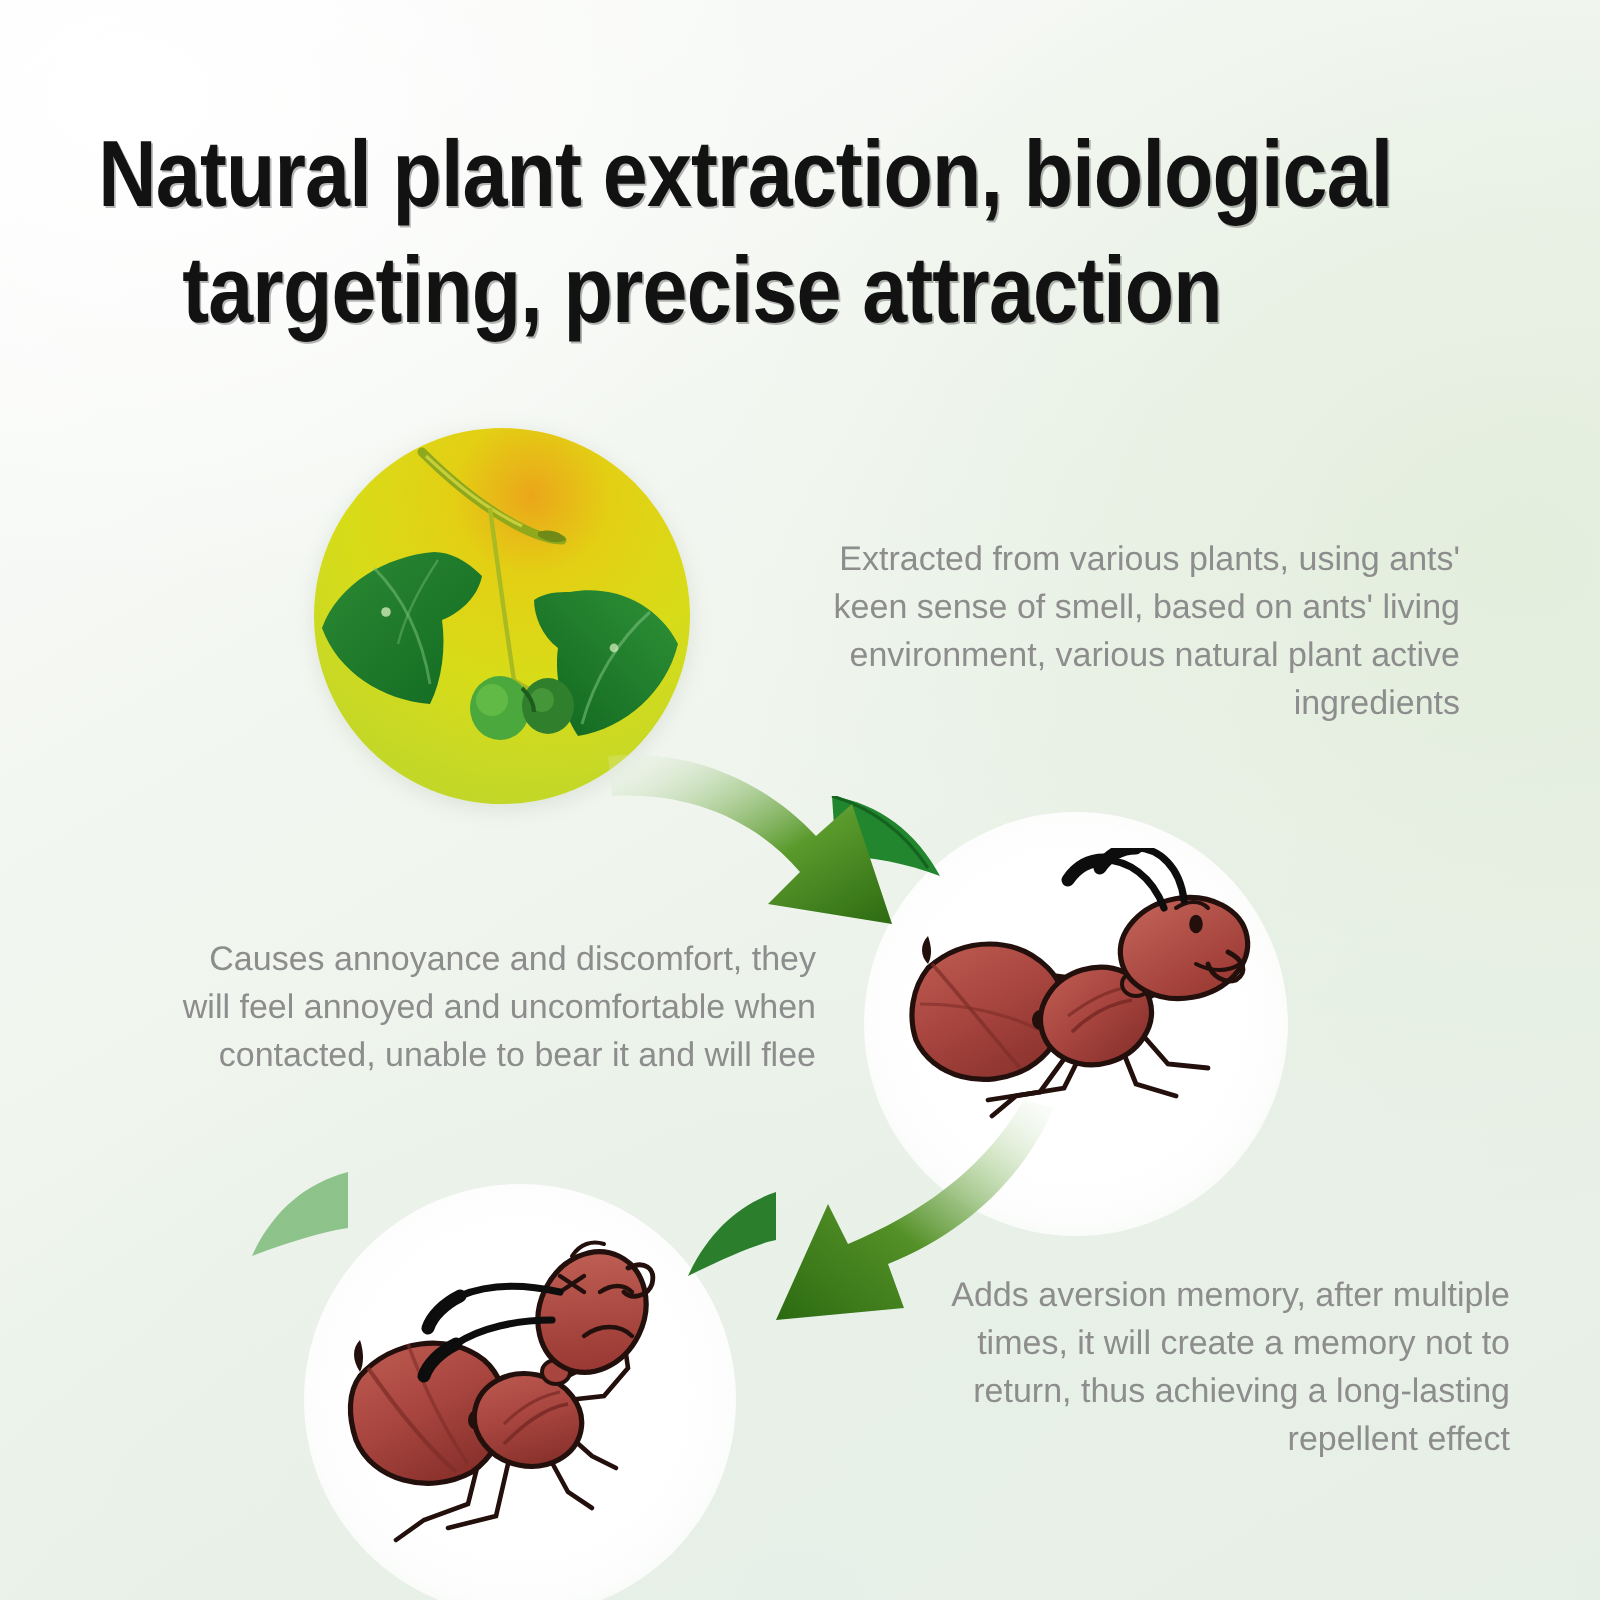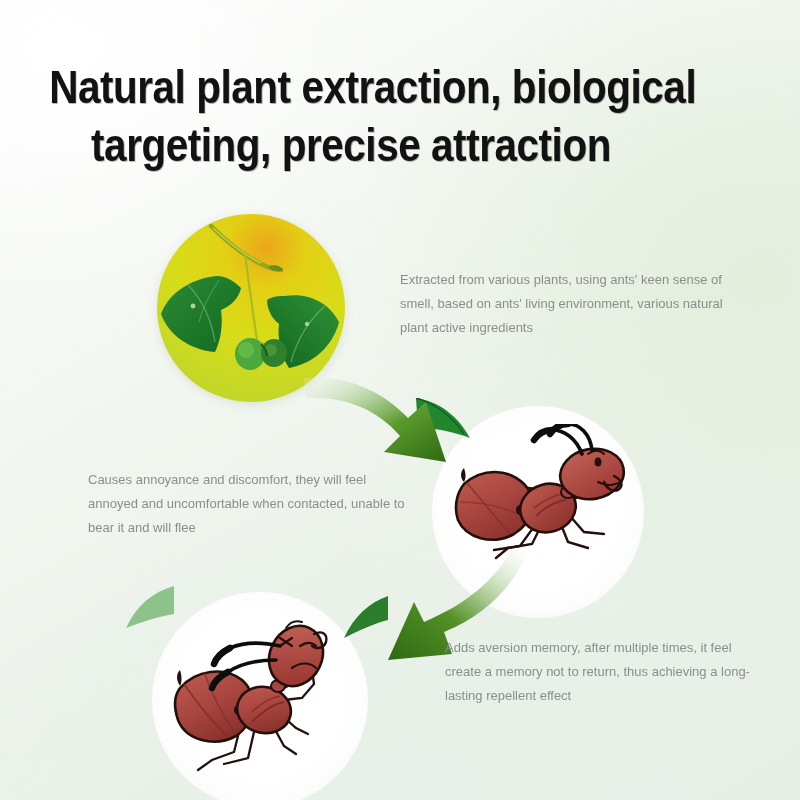--- a/index.html
+++ b/index.html
@@ -64,24 +64,25 @@
     overflow:hidden;
     z-index:4;
     box-shadow:0 2px 10px rgba(120,140,110,.18);
   }
   #plant-circle .photo { position:absolute; inset:0; }
 
   
   .para {
     position:absolute;
     color:#8d8d8d;
-    font-size:13px;
+    font-size:17px;
     line-height:24px;
     z-index:7;
     white-space:pre-line;
+    text-align:right;
   }
   #para-1 { left:400px; top:268px; width:330px; }
   #para-2 { left:88px;  top:456px; width:320px;margin-top:12px; }
   #para-3 { left:445px; top:636px; width:310px; }
 
   
   .arrow { position:absolute; z-index:5; }
   #arrow-1 { left:300px; top:352px; width:210px; height:125px; }
   #arrow-2 { left:316px; top:548px; width:215px; height:130px; }
 
@@ -321,15 +322,15 @@
 
       <path d="M112,34 C94,30 76,30 62,36" stroke="#0d0d0d" stroke-width="3.6" fill="none" stroke-linecap="round"></path>
       <path d="M62,36 C54,40 48,46 46,52" stroke="#0d0d0d" stroke-width="6.5" fill="none" stroke-linecap="round"></path>
       <path d="M108,48 C90,48 72,52 60,60" stroke="#0d0d0d" stroke-width="3.6" fill="none" stroke-linecap="round"></path>
       <path d="M60,60 C52,64 46,70 44,76" stroke="#0d0d0d" stroke-width="6.5" fill="none" stroke-linecap="round"></path>
     </svg>
   </div>
 
   <div class="para" id="para-1">Extracted from various plants, using ants' keen sense of smell, based on ants' living environment, various natural plant active ingredients</div>
   <div class="para" id="para-2">Causes annoyance and discomfort, they will feel annoyed and uncomfortable when contacted, unable to bear it and will flee</div>
-  <div class="para" id="para-3">Adds aversion memory, after multiple times, it feel create a memory not to return, thus achieving a long-lasting repellent effect</div>
+  <div class="para" id="para-3">Adds aversion memory, after multiple times, it will create a memory not to return, thus achieving a long-lasting repellent effect</div>
 
 </div>
 
 </body></html>

